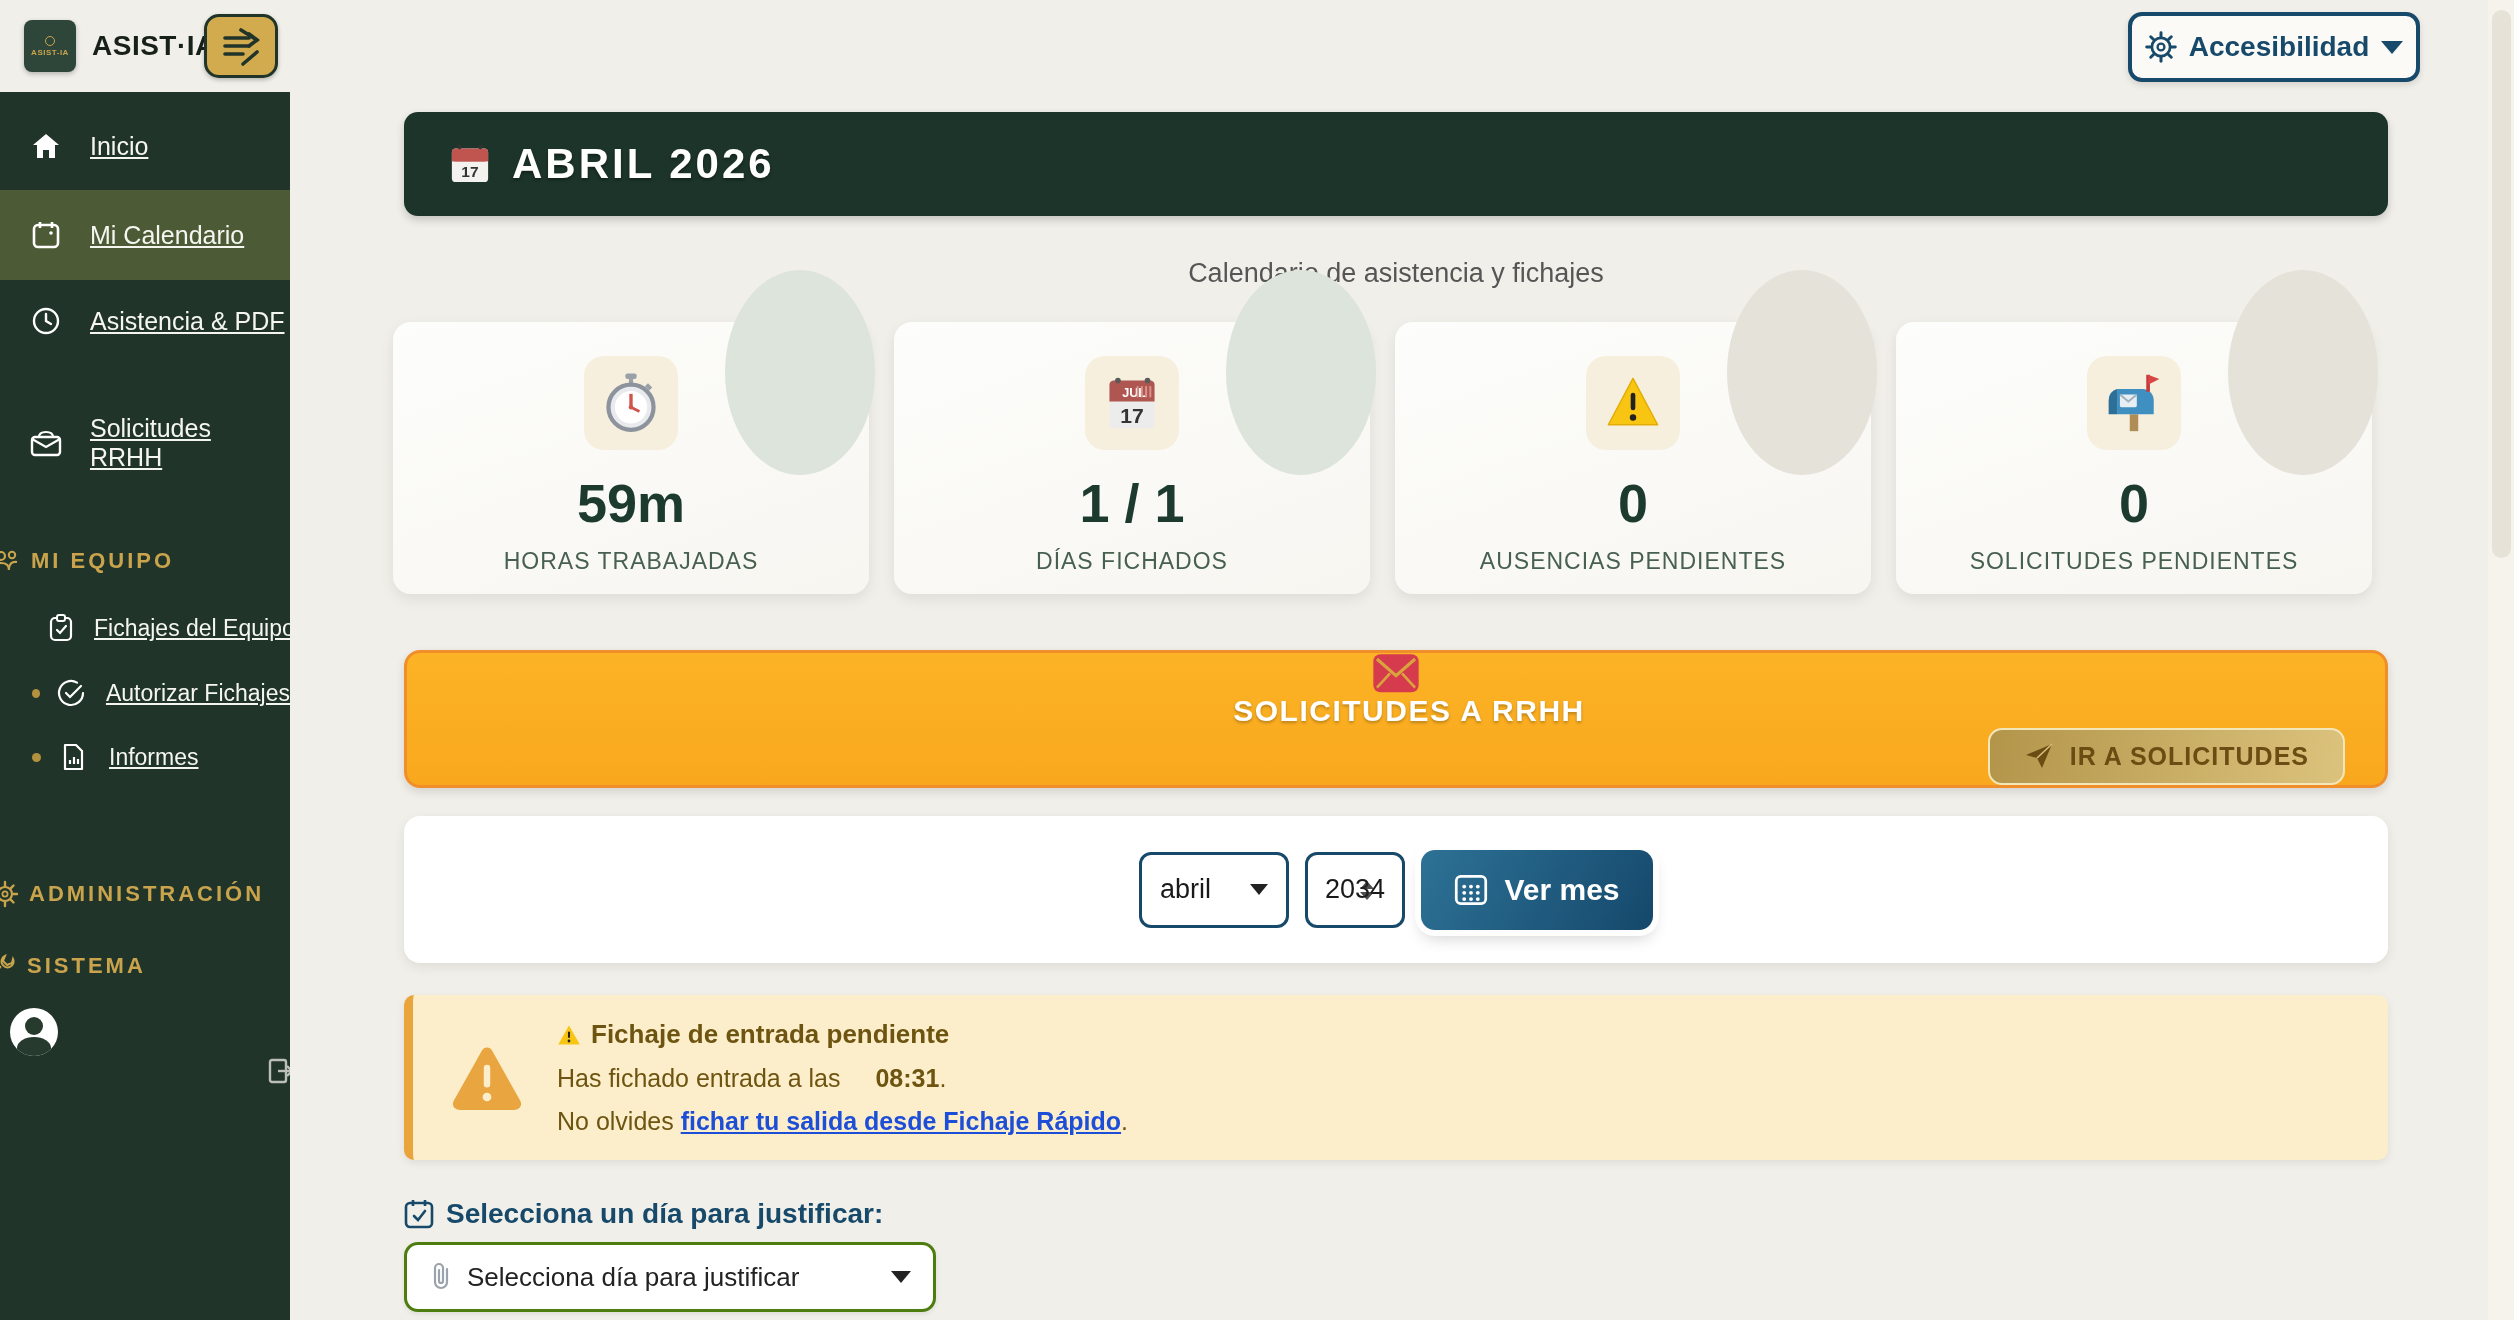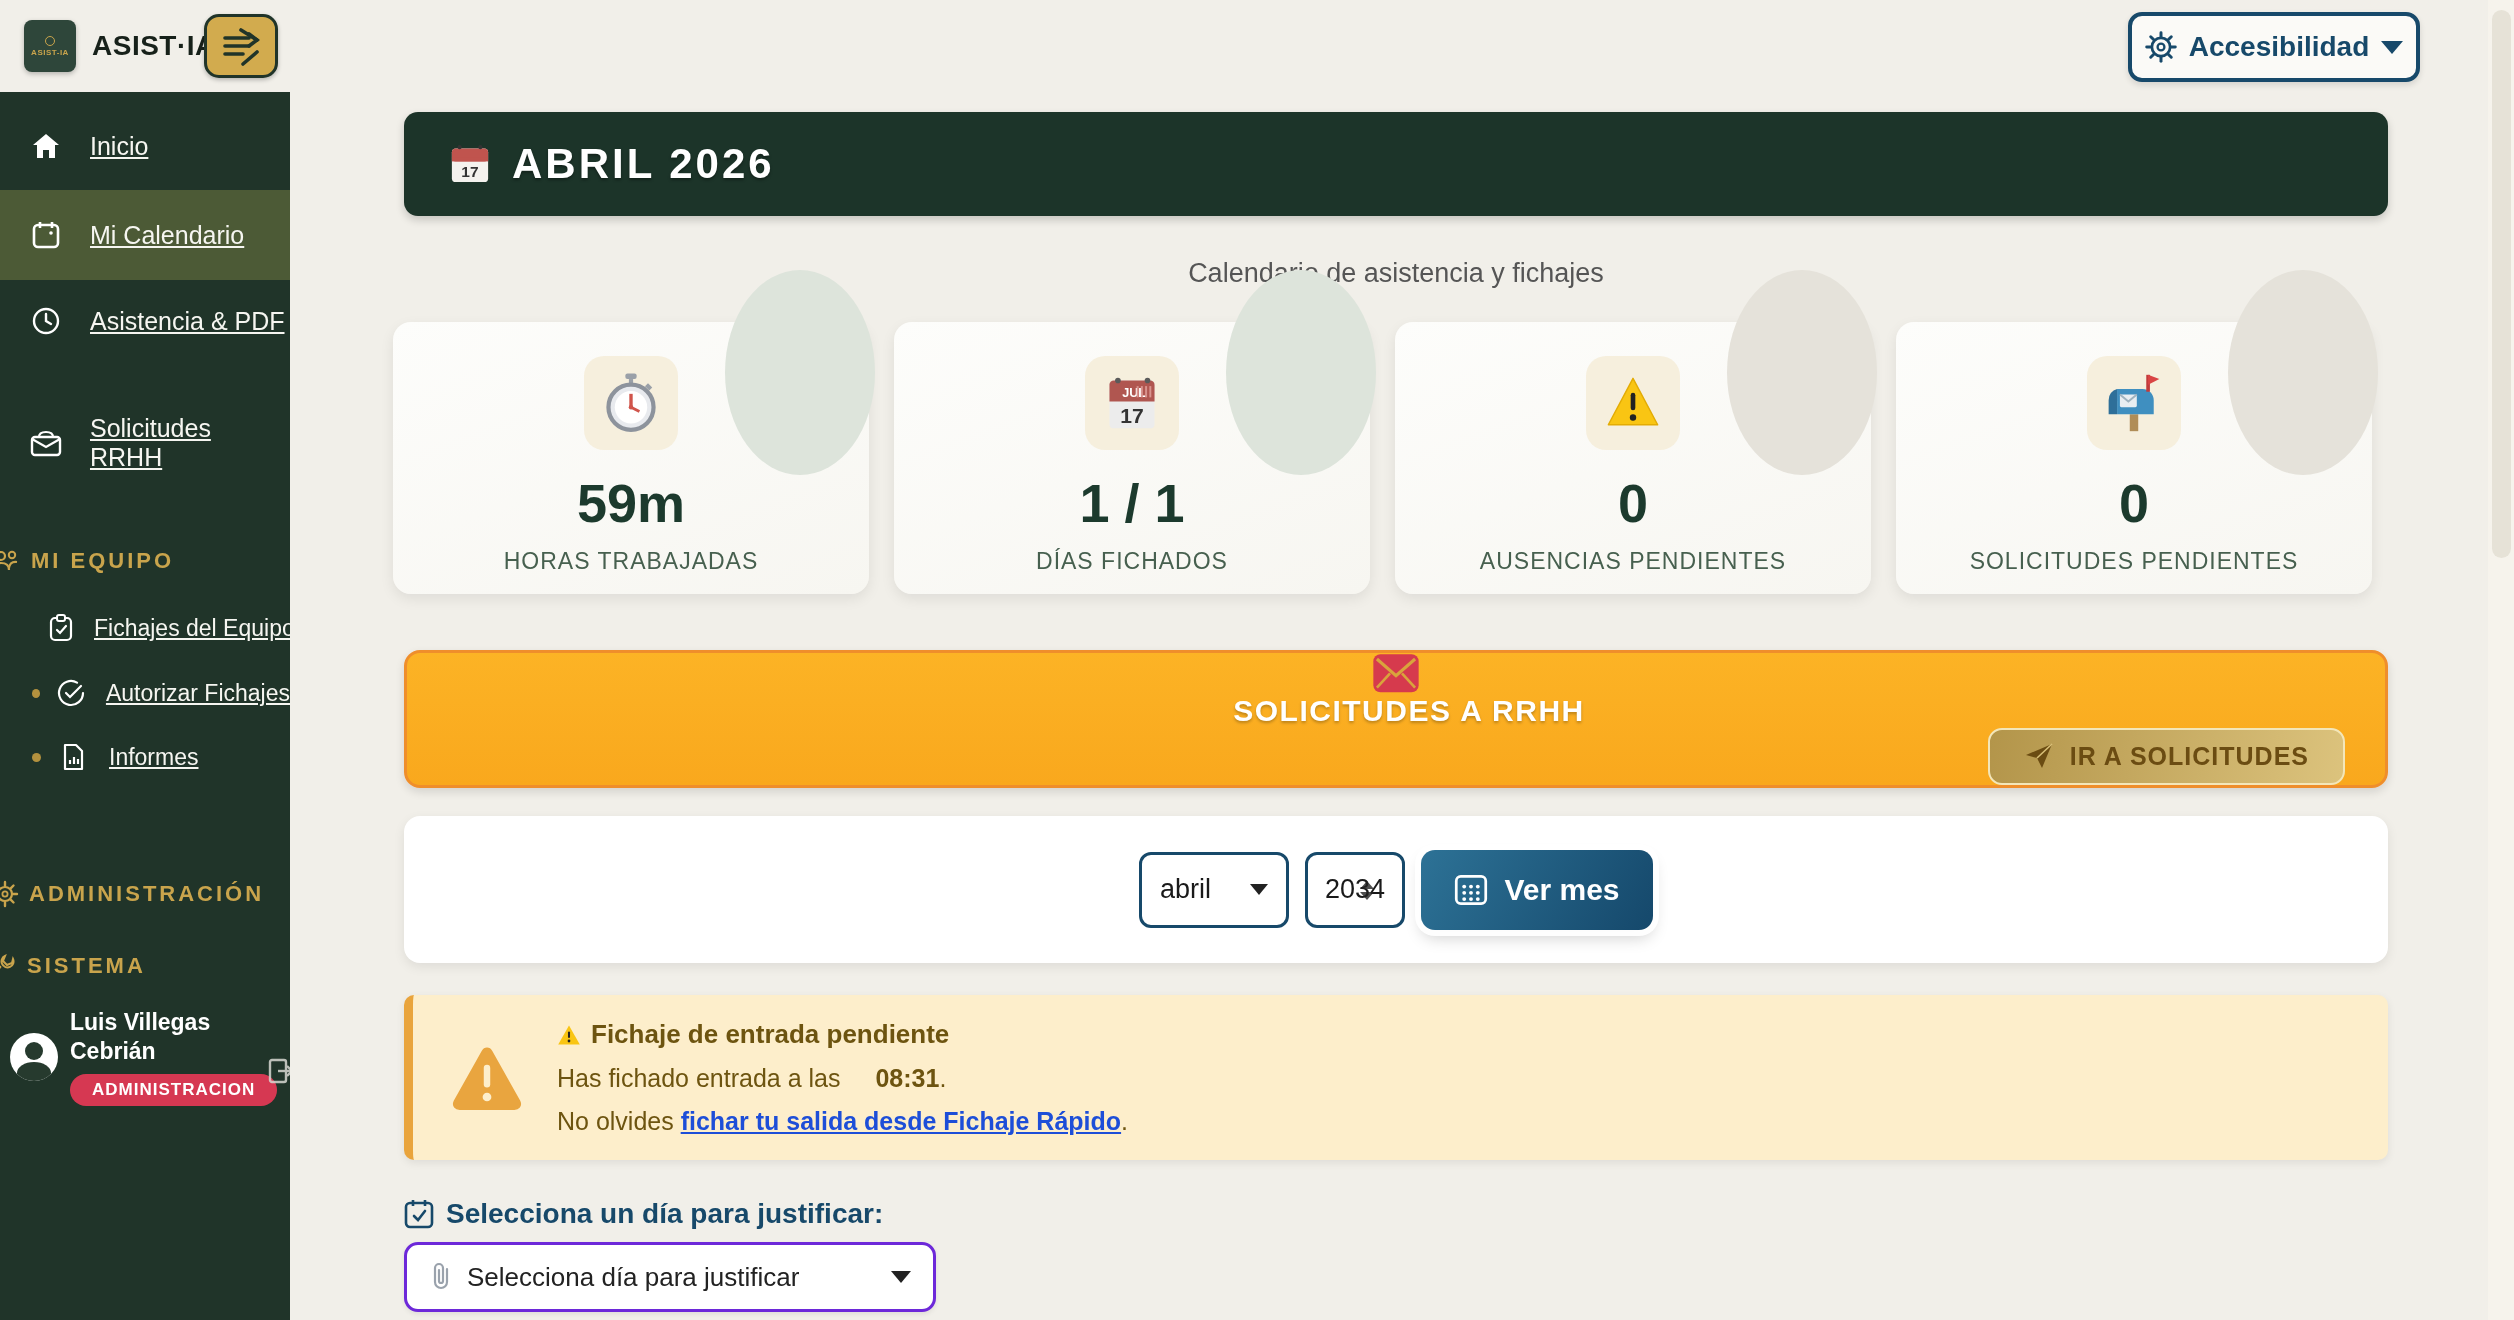--- a/index.html
+++ b/index.html
@@ -73,21 +73,21 @@
   .vermes-btn span { color:#ffffff; font-size:30px; font-weight:bold; }
 
   .warning-box { position:absolute; left:404px; top:995px; width:1984px; height:165px; background:#fdeecb; border-left:9px solid #e9a43c; border-radius:10px; box-shadow:0 3px 8px rgba(0,0,0,.08); display:flex; align-items:center; padding-left:36px; }
   .warn-text { margin-left:32px; }
   .warn-title { color:#6d5410; font-size:26px; font-weight:bold; display:flex; align-items:center; gap:10px; }
   .warn-line { color:#6d5410; font-size:25px; margin-top:14px; }
   .warn-line b { font-weight:bold;margin-left:28px; }
   .warn-link { color:#1d4ed8; font-weight:bold; text-decoration:underline; cursor:pointer; }
 
   .justify-label { position:absolute; left:404px; top:1198px; display:flex; align-items:center; gap:12px; color:#17496a; font-size:28px; font-weight:bold; }
-  .justify-select { position:absolute; left:404px; top:1242px; width:532px; height:70px; background:#fff; border:3px solid #6d28d9; border-radius:14px; display:flex; align-items:center; padding:0 22px; cursor:pointer; box-shadow:0 2px 5px rgba(0,0,0,.08); }
+  .justify-select { position:absolute; left:404px; top:1242px; width:532px; height:70px; background:#fff; border:3px solid #4d7c0f; border-radius:14px; display:flex; align-items:center; padding:0 22px; cursor:pointer; box-shadow:0 2px 5px rgba(0,0,0,.08); }
   .justify-select span { font-size:26px; color:#222; margin-left:12px; }
   .justify-select .caret-down { margin-left:auto; border-left-width:10px; border-right-width:10px; border-top-width:12px; border-top-color:#222; }
 
   .scrollbar-track { position:absolute; right:0; top:0; width:26px; height:1320px; background:#f6f3ec; }
   .scrollbar-thumb { position:absolute; right:3px; top:10px; width:19px; height:548px; background:#e6e2d7; border-radius:10px; }
 </style>
 </head>
 <body>
 
 <div class="sidebar">
@@ -231,24 +231,20 @@
         </svg>
     </span>
     <span>SISTEMA</span>
   </div>
 
   <div class="user-block">
     <div class="avatar">
         <div class="head"></div>
         <div class="body"></div>
       </div>
-    <div class="user-info">
-      <div class="user-name">Luis Villegas Cebrián</div>
-      <div class="user-badge">ADMINISTRACION</div>
-    </div>
     <span class="logout-ic">
       <svg width="28" height="26" viewBox="0 0 28 26">
           <rect x="2" y="2" width="16" height="22" rx="2" fill="none" stroke="#d8d8d2" stroke-width="2.4"></rect>
           <line x1="10" y1="13" x2="24" y2="13" stroke="#d8d8d2" stroke-width="2.4"></line>
           <path d="M19 8 L24 13 L19 18" fill="none" stroke="#d8d8d2" stroke-width="2.4"></path>
         </svg>
     </span>
   </div>
 </div>
 

